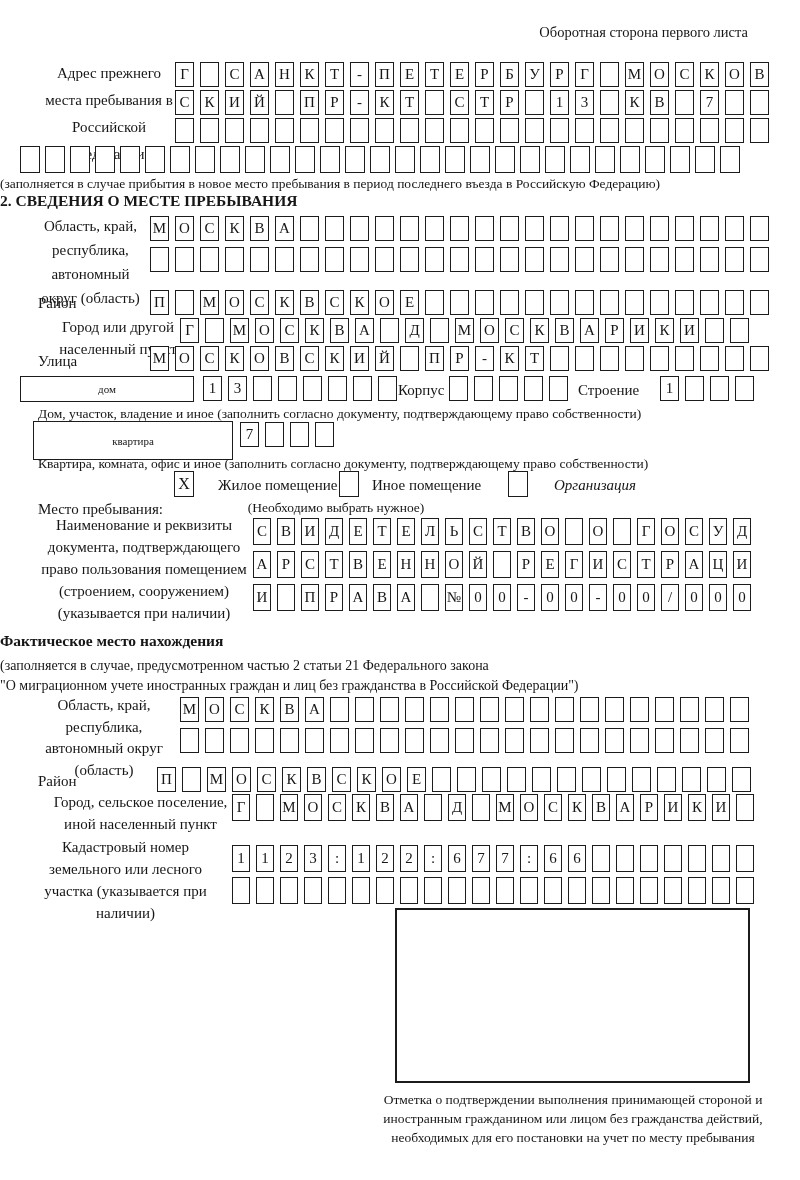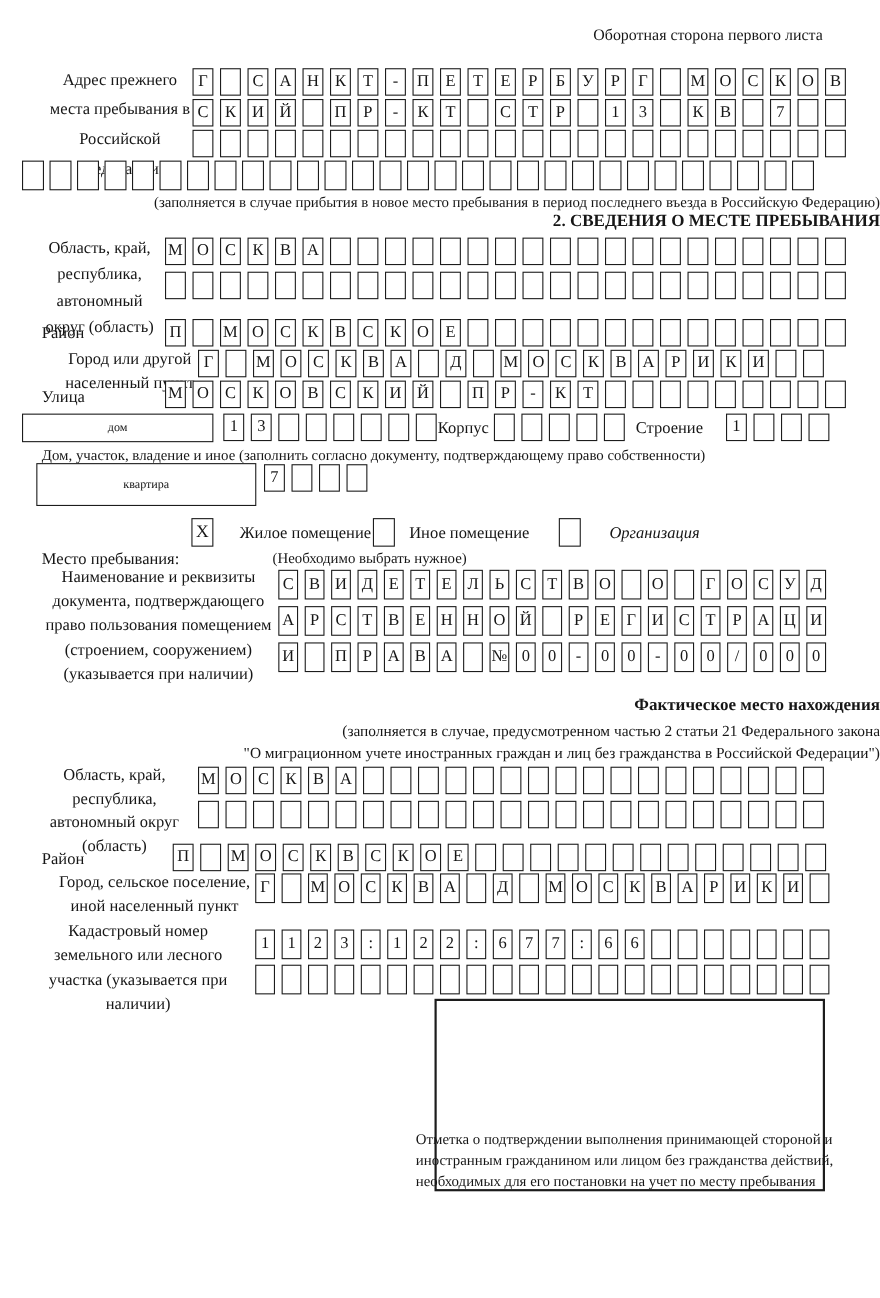--- a/index.html
+++ b/index.html
@@ -3,21 +3,21 @@
 <meta charset="utf-8">
 <style>
   html,body{margin:0;padding:0;background:#fff;}
   #page{
     position:relative;width:800px;height:1180px;background:#ffffff;
     font-family:"Liberation Serif","DejaVu Serif",serif;color:#161616;overflow:hidden;
   }
   .abs{position:absolute;}
   .lbl{font-size:15px;line-height:24px;text-align:center;}
   .cap{font-size:13.5px;line-height:17px;}
-  .center{left:0;width:800px;text-align:right;}
+  .center{left:0;width:800px;text-align:left;}
   .bold{font-weight:bold;}
   .row{display:flex;}
   .cell{
     flex:none;width:19px;height:25px;margin-right:6px;box-sizing:border-box;
     border:1.6px solid #1c1c1c;background:#fff;
     display:flex;align-items:center;justify-content:center;
     font-size:15px;line-height:1;
   }
   .big .cell{width:20px;height:27px;margin-right:5px;}
   .sm .cell{width:18px;height:27px;margin-right:6px;}
@@ -318,20 +318,21 @@
     </div>
   <div class="abs cap" style="left:38px;top:405px;width:740px;">Дом, участок, владение и иное (заполнить согласно документу, подтверждающему право собственности)</div>
 
   <div class="abs widebox" style="left:33px;top:421px;width:200px;height:39px;">квартира</div>
   <div class="abs row" style="left:240px;top:422px;">
       <div class="cell">7</div>
       <div class="cell"></div>
       <div class="cell"></div>
       <div class="cell"></div>
     </div>
+  <div class="abs cap" style="left:38px;top:455px;width:740px;">Квартира, комната, офис и иное (заполнить согласно документу, подтверждающему право собственности)</div>
 
   <div class="abs lbl" style="left:38px;top:497px;">Место пребывания:</div>
   <div class="abs cell cb" style="left:174px;top:471px;">X</div>
   <div class="abs lbl" style="left:205px;top:473px;margin-left:13px;">Жилое помещение</div>
   <div class="abs cell cb" style="left:339px;top:471px;"></div>
   <div class="abs lbl" style="left:372px;top:473px;">Иное помещение</div>
   <div class="abs cell cb" style="left:508px;top:471px;"></div>
   <div class="abs lbl" style="left:554px;top:473px;font-style:italic;">Организация</div>
   <div class="abs cap" style="left:0;top:499px;width:672px;text-align:center;">(Необходимо выбрать нужное)</div>
 
@@ -560,15 +561,15 @@
       <div class="cell"></div>
       <div class="cell"></div>
       <div class="cell"></div>
       <div class="cell"></div>
       <div class="cell"></div>
       <div class="cell"></div>
       <div class="cell"></div>
     </div>
 
   <div class="abs stamp" style="left:395px;top:908px;width:355px;height:175px;"></div>
-  <div class="abs cap" style="left:378px;top:1026px;width:390px;text-align:left;line-height:19px;">Отметка о подтверждении выполнения принимающей стороной и иностранным гражданином или лицом без гражданства действий, необходимых для его постановки на учет по месту пребывания</div>
+  <div class="abs cap" style="left:378px;top:1090px;width:390px;text-align:center;line-height:19px;">Отметка о подтверждении выполнения принимающей стороной и иностранным гражданином или лицом без гражданства действий, необходимых для его постановки на учет по месту пребывания</div>
 
 </div>
 
 </body></html>

